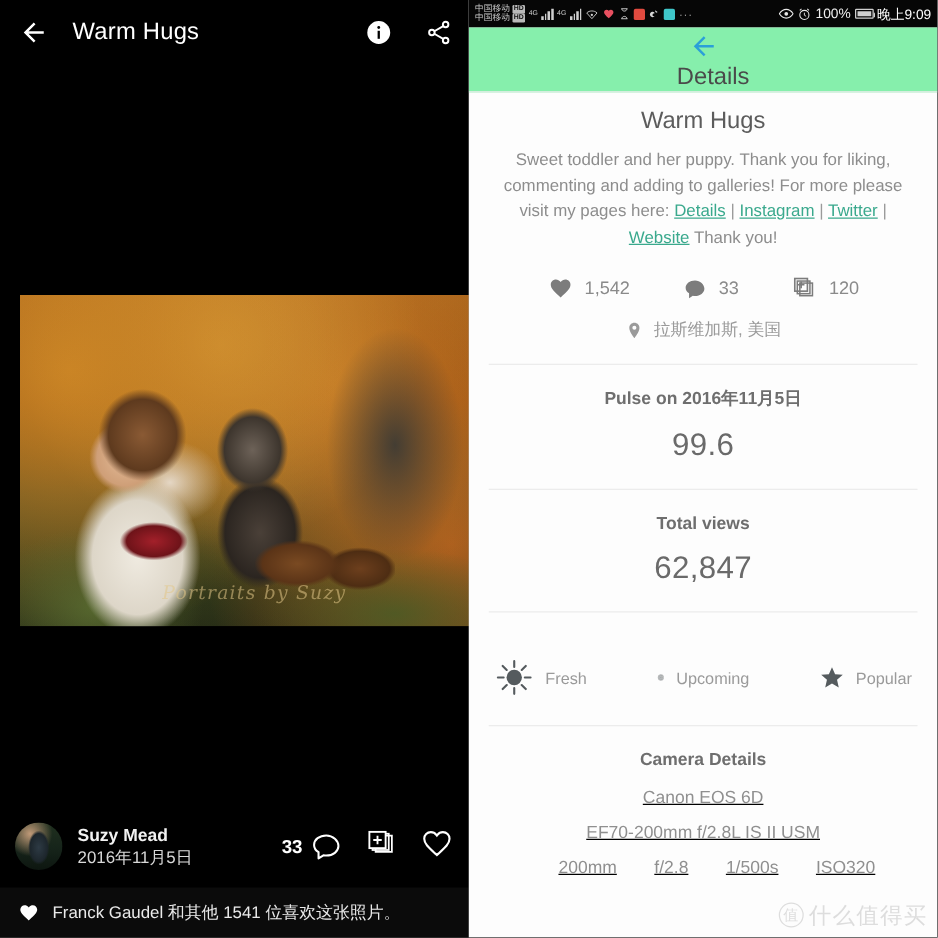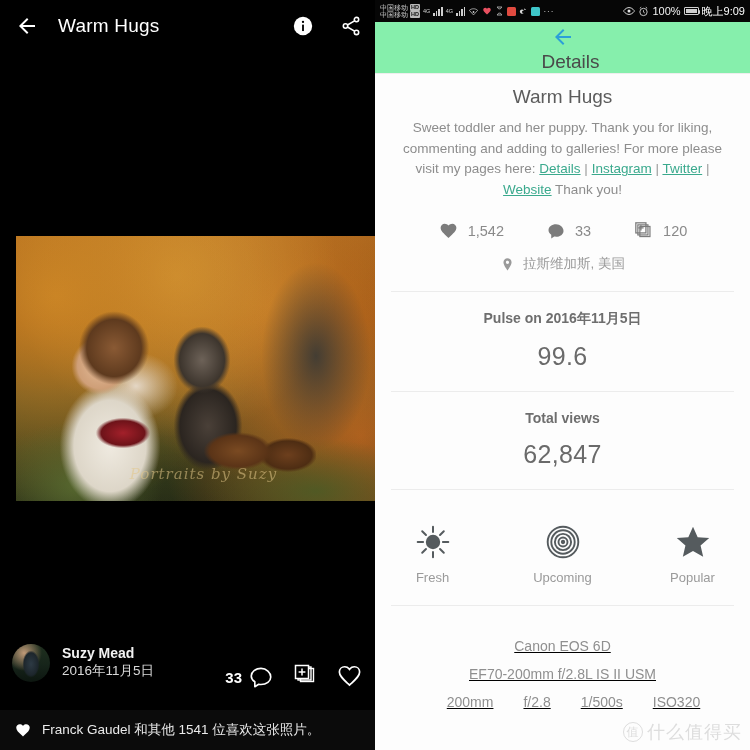--- a/index.html
+++ b/index.html
@@ -86,21 +86,21 @@
     font-family: "DejaVu Serif", serif;
     font-style: italic;
     font-size: 15px;
     color: rgba(226,198,136,.55);
     letter-spacing: 1px;
   }
 
   
   .lp-bottom {
     position: absolute; left: 0; bottom: 40px; width: 375px; height: 66px;
-    display: flex; padding: 0 12px; text-decoration: underline;
+    display: flex; align-items: center; padding: 0 12px; text-decoration: underline;
   }
   .avatar {
     width: 38px; height: 38px; border-radius: 50%;
     flex: 0 0 auto; overflow: hidden; position: relative;
     background:
       radial-gradient(ellipse 10px 16px at 19px 20px, #2d3a44 0%, #1d262c 70%, rgba(20,26,30,0) 85%),
       radial-gradient(circle at 12px 9px, #c09a78 0%, rgba(150,110,80,0) 46%),
       linear-gradient(180deg, #20301f 0%, #16241a 55%, #0d1610 100%);
   }
   .lp-user { margin-left: 12px; line-height: 1.32; }
@@ -197,21 +197,21 @@
   .divider { height: 1px; background: #ececec; margin: 0 16px; }
 
   .section { padding: 18px 0 20px; text-align: center; }
   .section-label { font-size: 14px; color: #6e6e6e; font-weight: bold; }
   .section-value { font-size: 25px; color: #6a6a6a; margin-top: 14px; letter-spacing: .3px; }
 
   .badges-row {
     display: flex; justify-content: center; align-items: flex-start;
     gap: 56px; margin-top: 16px;
   }
-  .badge { width: 74px; display: flex; flex-direction: column; align-items: center; gap: 10px; }
+  .badge { width: 74px; display: flex; flex-direction: row; align-items: center; gap: 10px; }
   .badge-label { font-size: 13px; color: #9a9a9a; }
 
   .cam-lines { margin-top: 14px; text-decoration: underline; }
   .cam-line { font-size: 14px; color: #8f8f8f; margin-bottom: 12px; }
   .cam-exif {
     display: flex; justify-content: center; gap: 30px;
     font-size: 14px; color: #8f8f8f; padding-left: 22px;
   }
 
   .watermark {
@@ -463,20 +463,21 @@
               <path d="M20 3l5.2 11.6L38 15.6l-9.6 8.3 2.9 12.6L20 29.9 8.7 36.5l2.9-12.6L2 15.6l12.8-1z" fill="#555b5e"></path>
             </svg>
             <span class="badge-label">Popular</span>
           </div>
         </div>
       </div>
 
       <div class="divider"></div>
 
       <div class="section">
+        <div class="section-label">Camera Details</div>
         <div class="cam-lines">
           <div class="cam-line">Canon EOS 6D</div>
           <div class="cam-line">EF70-200mm f/2.8L IS II USM</div>
           <div class="cam-exif">
             <span>200mm</span>
             <span>f/2.8</span>
             <span>1/500s</span>
             <span>ISO320</span>
           </div>
         </div>

